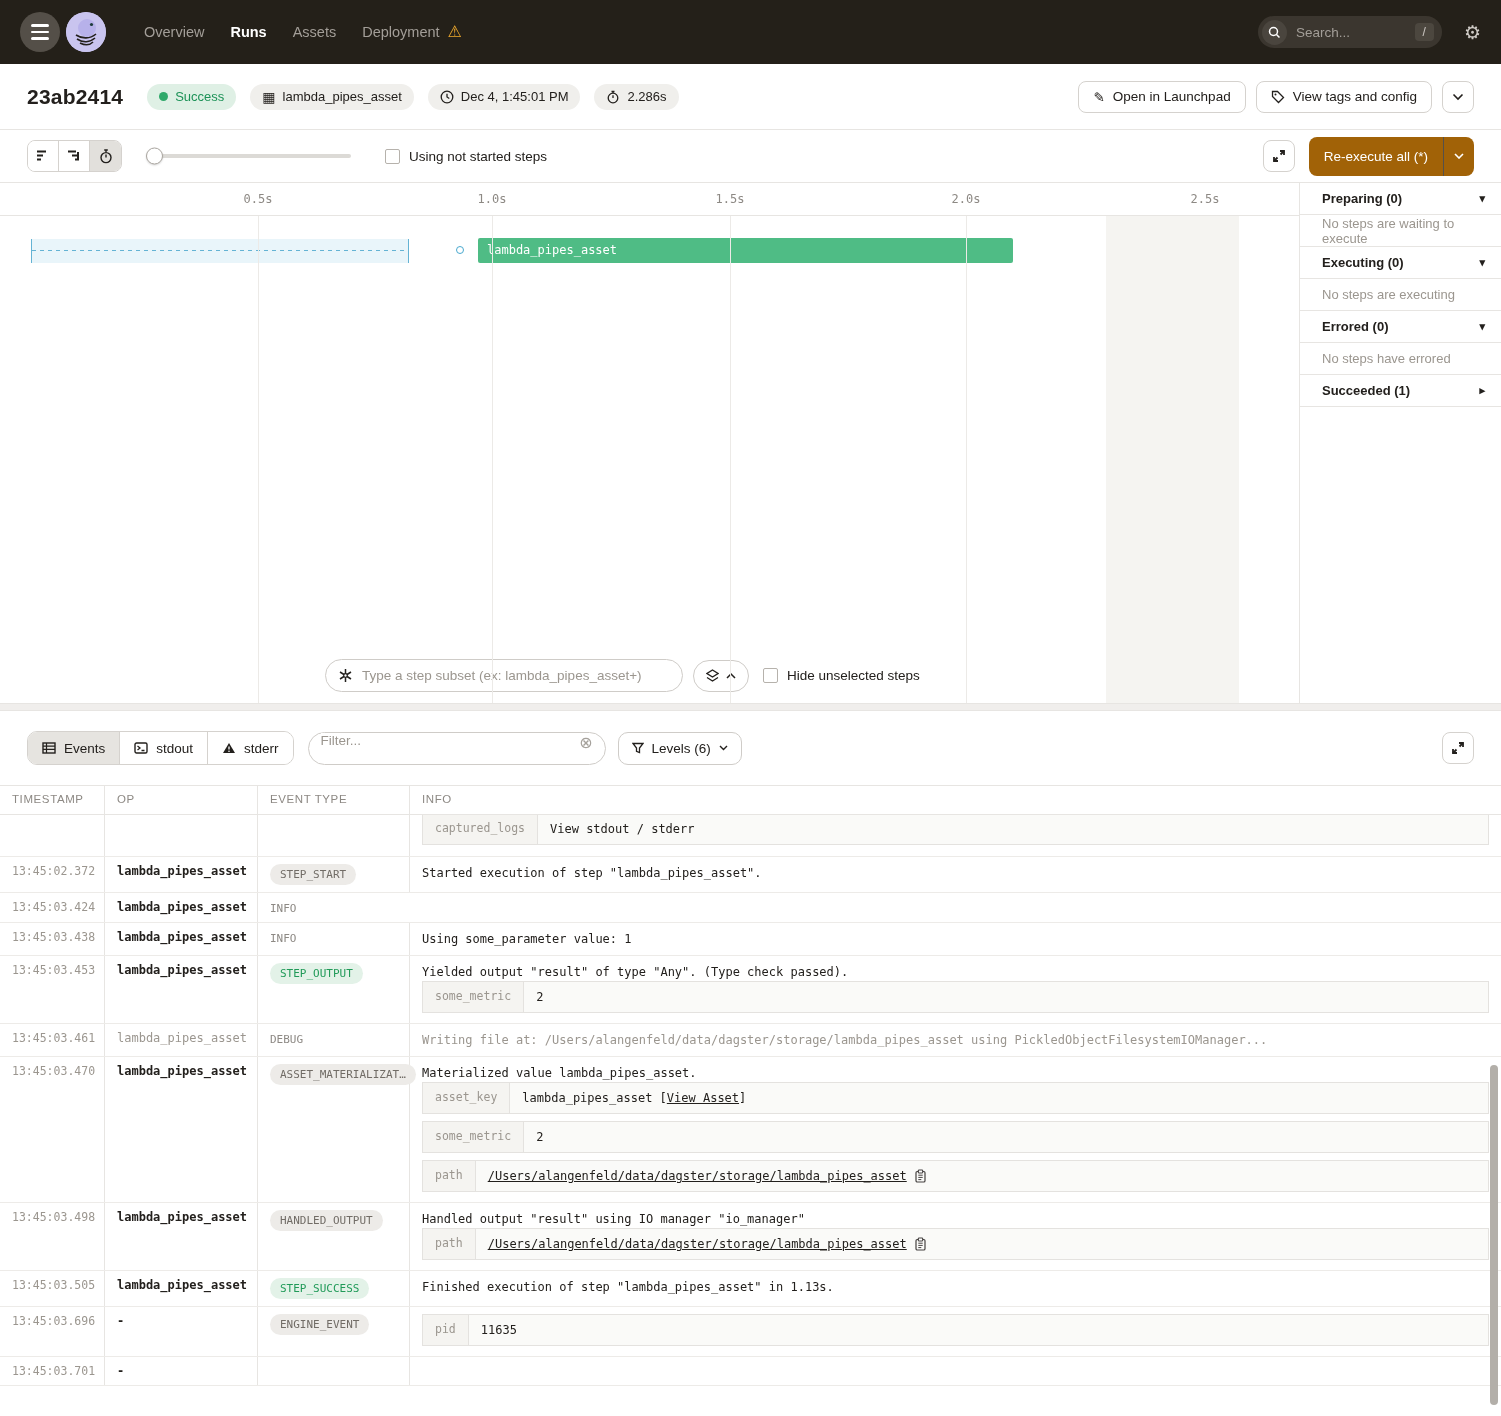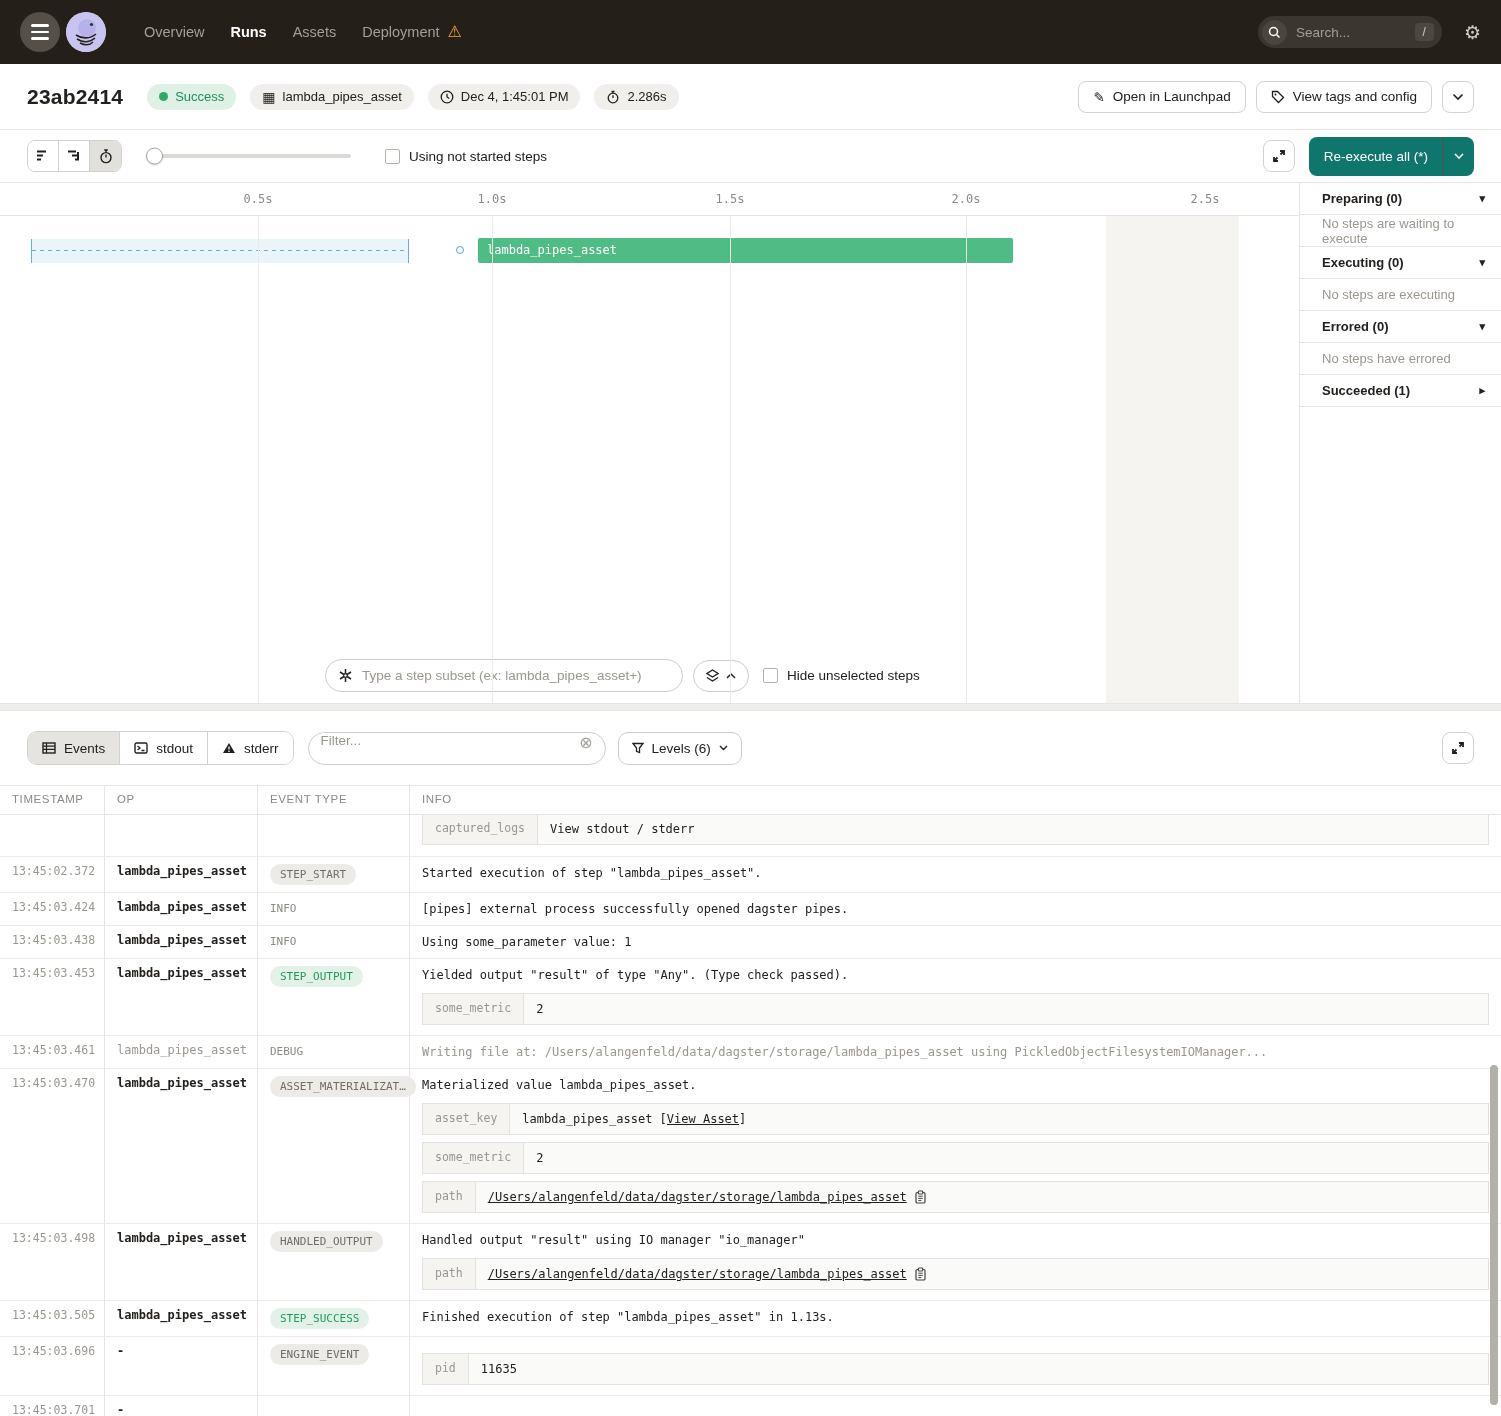--- a/index.html
+++ b/index.html
@@ -46,21 +46,21 @@
   .gantt-toolbar{height:53px;display:flex;align-items:center;padding:0 27px;border-bottom:1px solid var(--border)}
   .seg{display:flex;border:1px solid #d5d2ce;border-radius:8px;overflow:hidden;height:32px}
   .seg .seg-btn{width:31px;display:flex;align-items:center;justify-content:center;background:#fff;border-right:1px solid #d5d2ce;cursor:pointer}
   .seg .seg-btn:last-child{border-right:none}
   .seg .seg-btn.active{background:#e2e0dc}
   .slider{margin-left:24px;width:205px;height:4px;background:#dcdad6;border-radius:2px;position:relative}
   .knob{position:absolute;left:0;top:50%;transform:translateY(-50%);width:17px;height:17px;border-radius:50%;background:#fff;border:1.5px solid #aaa6a0;box-shadow:0 1px 2px rgba(0,0,0,.15);cursor:pointer}
   .checkbox{width:15px;height:15px;border:1.5px solid #b6b2ac;border-radius:2px;background:#fff;cursor:pointer;flex:none}
   .chk-label{font-size:13.5px;margin-left:9px}
   .tb-right{margin-left:auto;display:flex;gap:14px;align-items:center}
-  .reexec{height:39px;background:#0f766e;border-radius:8px;display:flex;align-items:stretch;color:#fff;cursor:pointer}
+  .reexec{height:39px;background:#a16207;border-radius:8px;display:flex;align-items:stretch;color:#fff;cursor:pointer}
   .reexec .lbl{display:flex;align-items:center;padding:0 15px;font-size:13.5px;font-weight:500}
   .reexec .caret{display:flex;align-items:center;padding:0 10px;border-left:1px solid #55504a}
 
   
   .gantt{height:520px;display:flex;position:relative}
   .chart{width:1300px;position:relative;border-right:1px solid var(--border)}
   .axis{height:33px;border-bottom:1px solid var(--border);position:relative}
   .tick-label{position:absolute;top:9px;transform:translateX(-50%);font-size:12px;color:var(--muted2)}
   .gridline{position:absolute;top:33px;bottom:0;width:1px;background:#eceae7}
   .after-end{position:absolute;top:33px;bottom:0;left:1106px;width:133px;background:var(--after_end)}
@@ -108,21 +108,21 @@
   .cell-ts{font-family:"DejaVu Sans Mono",monospace;font-size:11.5px;color:var(--muted)}
   .cell-op{font-family:"DejaVu Sans Mono",monospace;font-size:12px;font-weight:700}
   .cell-ev{font-family:"DejaVu Sans Mono",monospace;font-size:11px}
   .cell-info{font-family:"DejaVu Sans Mono",monospace;font-size:12px;line-height:1.5}
   .evpill{display:inline-block;border-radius:11px;padding:4px 10px;font-size:11px}
   .evpill.gray{background:#edebe8;color:var(--pill_text_gray)}
   .evpill.green{background:var(--green_pill_bg);color:#209a58}
   .ev-plain{color:var(--muted2);padding-top:2px;display:inline-block}
   .muted-row .cell-op{color:var(--muted);font-weight:400}
   .muted-row .cell-info{color:var(--muted)}
-  .meta{margin-top:9px;display:flex;flex-direction:column;gap:7px;padding-bottom:3px}
+  .meta{display:flex;flex-direction:column;gap:7px;padding-bottom:3px}
   .meta-row{display:flex;border:1px solid #e4e2df;min-height:27px;background:#fafaf8}
   .meta-label{background:#f5f4f1;color:var(--muted);font-family:"DejaVu Sans Mono",monospace;font-size:11.5px;padding:6px 12px;border-right:1px solid #e4e2df;flex:none}
   .meta-val{font-family:"DejaVu Sans Mono",monospace;font-size:12px;padding:6px 12px;display:flex;align-items:center;gap:8px;flex:1}
   .meta-val a{color:var(--ink);text-decoration:underline;cursor:pointer}
   .partial-row{height:42px;overflow:hidden}
   .partial-row .meta{margin-top:-9px}
   .scroll-thumb{position:absolute;right:3px;top:354px;width:8px;height:340px;border-radius:4px;background:#b3afa9}
   svg{display:block}
 </style>
 </head>
@@ -404,23 +404,20 @@
           <div class="cell-op">lambda_pipes_asset</div>
           <div class="cell-ev"><span class="evpill gray">STEP_START</span></div>
           <div class="cell-info">
             <div>Started execution of step "lambda_pipes_asset".</div>
           </div>
         </div>
         <div class="lrow">
           <div class="cell-ts">13:45:03.424</div>
           <div class="cell-op">lambda_pipes_asset</div>
           <div class="cell-ev"><span class="ev-plain">INFO</span></div>
-          <div class="cell-info">
-            <div>[pipes] external process successfully opened dagster pipes.</div>
-          </div>
         </div>
         <div class="lrow">
           <div class="cell-ts">13:45:03.438</div>
           <div class="cell-op">lambda_pipes_asset</div>
           <div class="cell-ev"><span class="ev-plain">INFO</span></div>
           <div class="cell-info">
             <div>Using some_parameter value: 1</div>
           </div>
         </div>
         <div class="lrow">

